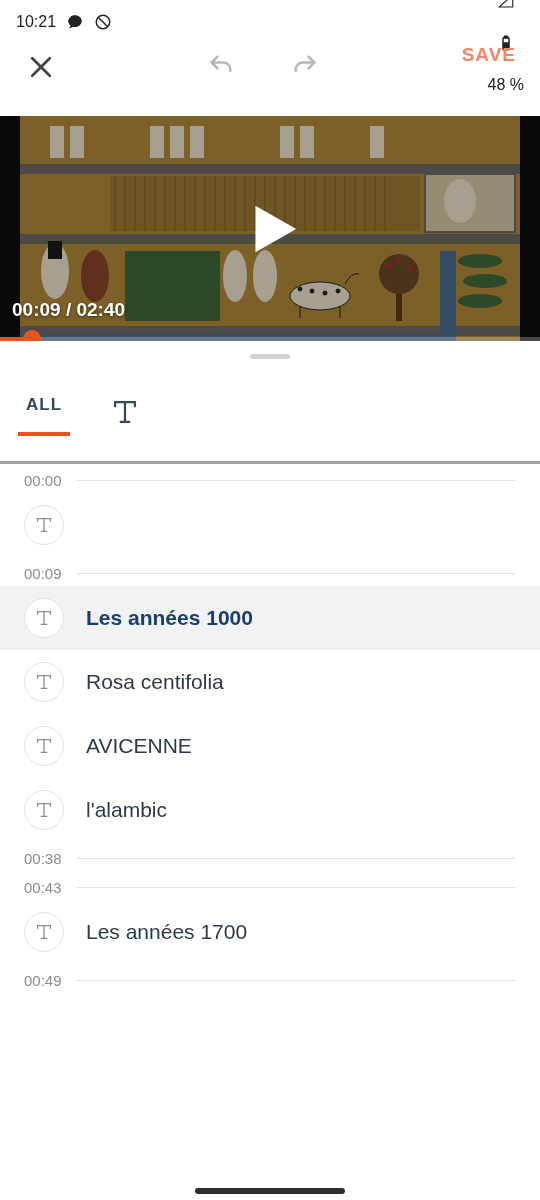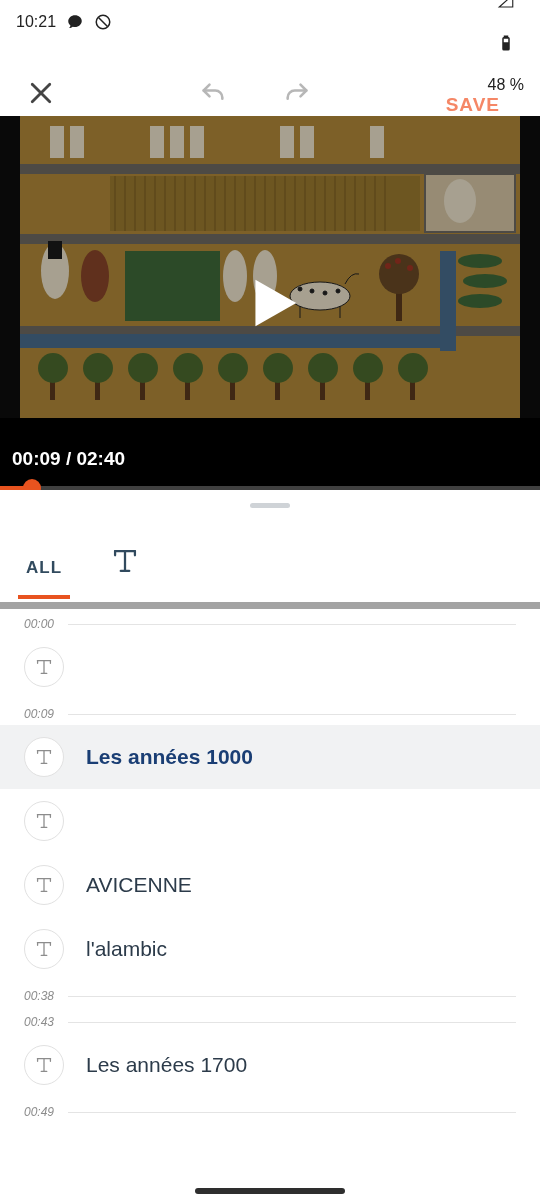--- a/index.html
+++ b/index.html
@@ -5,53 +5,53 @@
   * { box-sizing: border-box; margin: 0; padding: 0; }
   html, body { width: 540px; height: 1200px; font-family: -apple-system, Helvetica, Arial, sans-serif; background: #fff; overflow: hidden; }
 
   
   .status-bar { height: 44px; display: flex; align-items: center; justify-content: space-between; padding: 0 16px; font-size: 16px; color: #222; }
   .status-left { display: flex; align-items: center; gap: 10px; }
   .status-right { display: flex; align-items: center; gap: 24px; flex-direction: column; }
   .sb-icon svg { width: 18px; height: 18px; display: block; }
 
   
-  .toolbar { height: 72px; display: flex; align-items: flex-end; justify-content: space-between; padding: 0 40px 0 18px; }
+  .toolbar { height: 72px; display: flex; align-items: flex-start; justify-content: space-between; padding: 0 24px 0 18px; }
   .tb-left { display: flex; align-items: center; }
   .tb-center { display: flex; align-items: center; gap: 40px; }
   .tb-save { color: #f58766; font-weight: 700; letter-spacing: 1px; font-size: 19px; }
   .icon-btn { background: none; border: none; padding: 8px; cursor: pointer; color: #555; }
   .icon-btn svg { width: 28px; height: 28px; display: block; }
   .close-btn svg { width: 30px; height: 30px; stroke: #444; }
   .undo-redo svg { stroke: #b7b7b7; }
 
   
-  .video-area { position: relative; width: 540px; height: 374px; background: #000; overflow: hidden; text-align: center; }
+  .video-area { position: relative; width: 540px; height: 225px; background: #000; overflow: hidden; text-align: center; }
   .fresco { position: absolute; inset: 0; }
   .play-btn { position: absolute; top: 50%; left: 50%; transform: translate(-50%,-50%); width: 70px; height: 70px; background: none; border: none; cursor: pointer; }
   .play-btn svg { width: 70px; height: 70px; display: block; }
   .time-overlay { position: absolute; left: 12px; bottom: 20px; color: #fff; font-weight: 700; font-size: 19px; text-shadow: 0 1px 3px rgba(0,0,0,.6); }
   .progress-track { position: absolute; left: 0; right: 0; bottom: 0; height: 4px; background: rgba(255,255,255,.25); }
   .progress-fill { height: 100%; background: #e8531f; width: 6%; }
   .progress-thumb { position: absolute; left: 6%; bottom: -7px; width: 18px; height: 18px; border-radius: 50%; background: #e8531f; transform: translateX(-50%); }
 
   
   .drag-row { height: 30px; display: flex; align-items: center; justify-content: center; }
   .drag-handle { width: 40px; height: 5px; border-radius: 3px; background: #cfd3d7; }
 
   
-  .tabs { display: flex; align-items: flex-end; gap: 38px; padding: 18px 22px 4px 22px; border-bottom: 7px solid #a3a3a3; }
+  .tabs { display: flex; align-items: flex-start; gap: 38px; padding: 18px 22px 12px 22px; border-bottom: 3px solid #a3a3a3; }
   .tab { position: relative; padding: 6px 4px 20px 4px; color: #314a5e; cursor: pointer; }
   .tab-all { font-weight: 700; letter-spacing: 1px; font-size: 17px; }
   .tab-text svg { width: 34px; height: 34px; display: block; stroke: #314a5e; }
   .tab.active::after { content: ""; position: absolute; left: -4px; right: -4px; bottom: -1px; height: 4px; background: #e8531f; }
 
   
   .timeline { padding: 0; }
-  .time-marker { display: flex; align-items: center; gap: 14px; padding: 8px 24px 4px 24px; color: #8c8c8c; font-size: 12px; font-style: italic; }
+  .time-marker { display: flex; align-items: center; gap: 14px; padding: 8px 24px 4px 24px; color: #8c8c8c; font-size: 15px; }
   .time-marker .mlabel { flex: 0 0 auto; }
   .time-marker .mrule { flex: 1; height: 1px; background: #e4e4e4; }
   .item { display: flex; align-items: center; gap: 22px; padding: 12px 24px; }
   .item .badge { width: 40px; height: 40px; border: 1px solid #e1e1e1; border-radius: 50%; display: flex; align-items: center; justify-content: center; color: #8c8c8c; background: #fff; }
   .item .badge svg { width: 22px; height: 22px; stroke: #8c8c8c; }
   .item .title { font-size: 21px; color: #2c3b4a; }
   .item.active { background: #f1f2f3; }
   .item.active .title { color: #1a3e74; font-weight: 700; }
 
   
@@ -333,20 +333,21 @@
   <div class="item">
     <span class="badge">
       <svg viewBox="0 0 24 24" fill="none" stroke-width="1.4" stroke-linecap="round">
           <path d="M5 5h14"></path>
           <path d="M12 5v14"></path>
           <path d="M9 19h6"></path>
           <path d="M5 5v3"></path>
           <path d="M19 5v3"></path>
         </svg>
     </span>
+    <span class="title">Rosa centifolia</span>
   </div>
 
   <div class="item">
     <span class="badge">
       <svg viewBox="0 0 24 24" fill="none" stroke-width="1.4" stroke-linecap="round">
           <path d="M5 5h14"></path>
           <path d="M12 5v14"></path>
           <path d="M9 19h6"></path>
           <path d="M5 5v3"></path>
           <path d="M19 5v3"></path>

